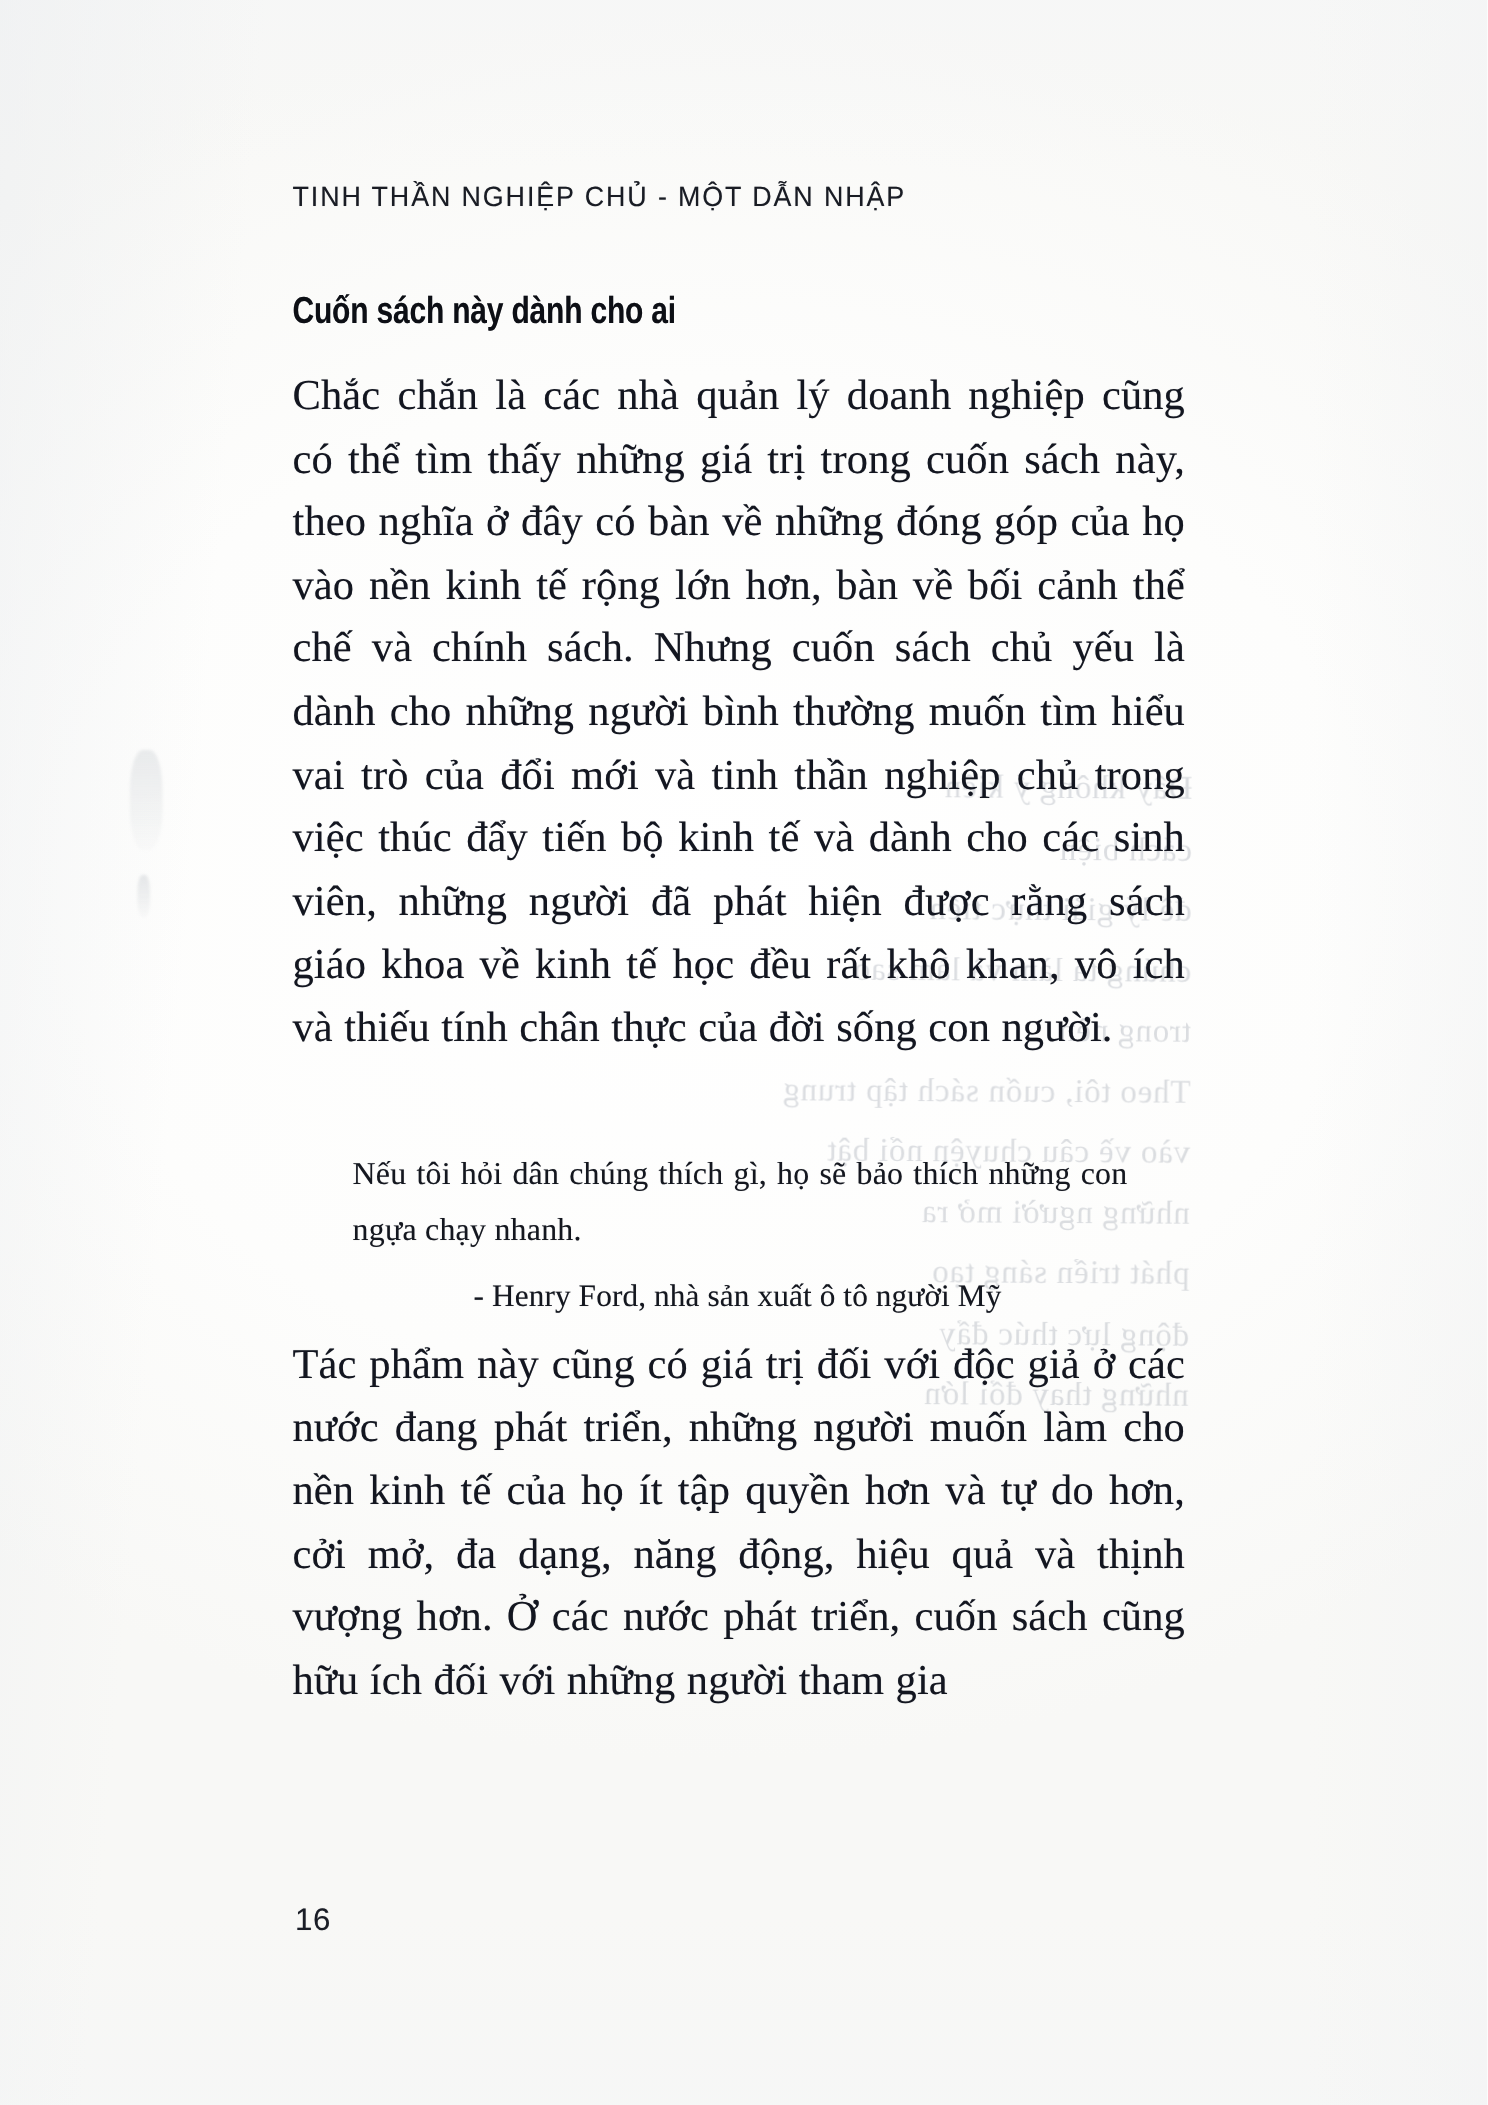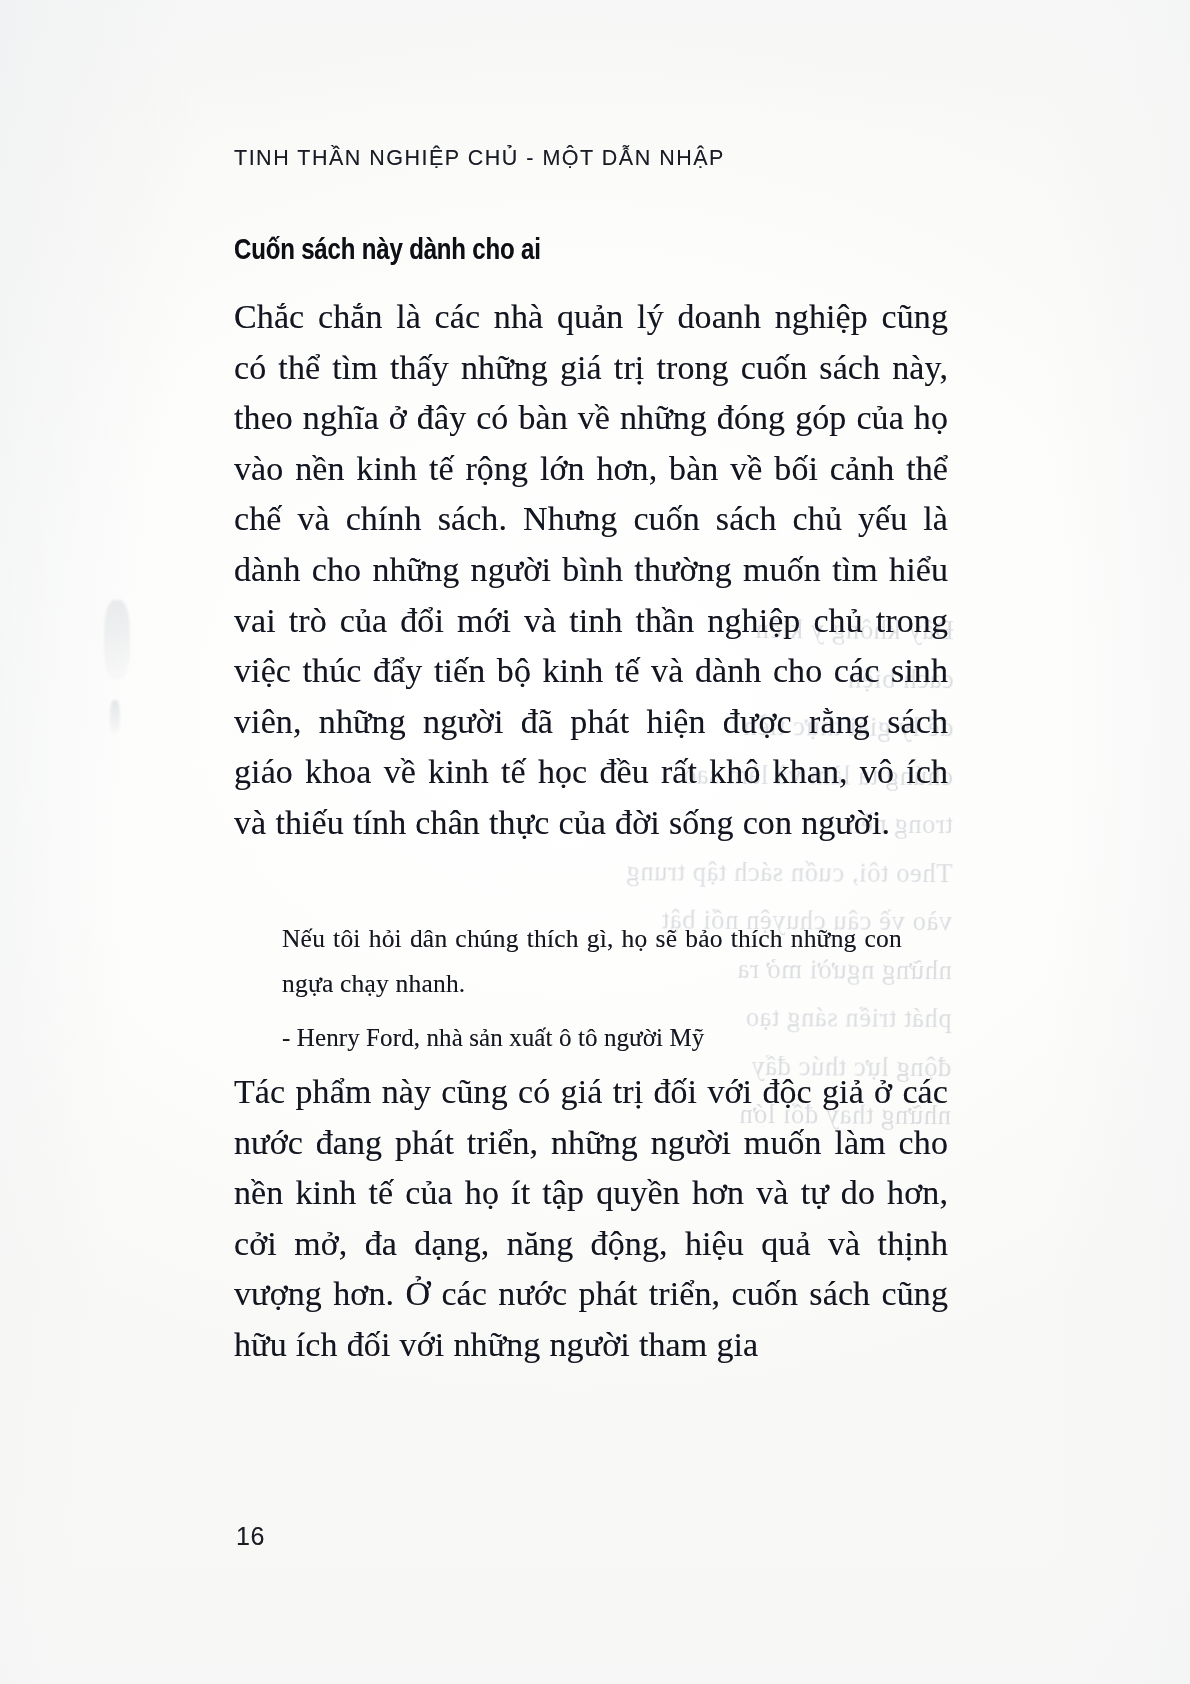--- a/index.html
+++ b/index.html
@@ -136,21 +136,21 @@
     color: #14171f;
     text-align: justify;
     text-align-last: left;
     letter-spacing: 0.2px;
   }
   #quote-attribution {
     margin-top: 14px;
     font-size: 25px;
     line-height: 36px;
     color: #14171f;
-    text-align: left;
+    text-align: center;
     padding-right: 4px;
     letter-spacing: 0.1px;
   }
 
   
   #folio {
     position: absolute;
     left: 236px;
     top: 1522px;
     font-family: "Liberation Sans", sans-serif;

